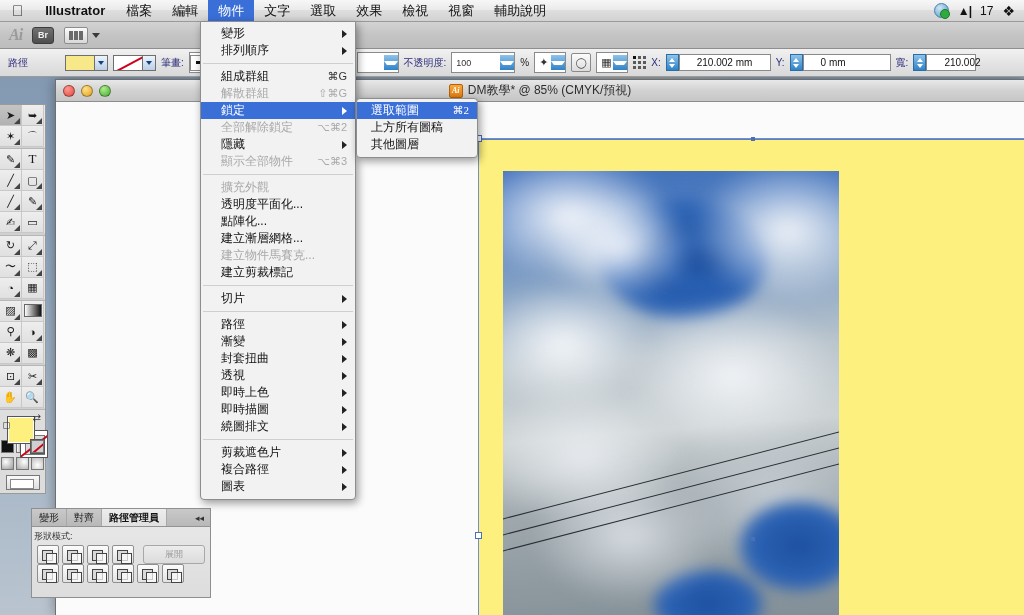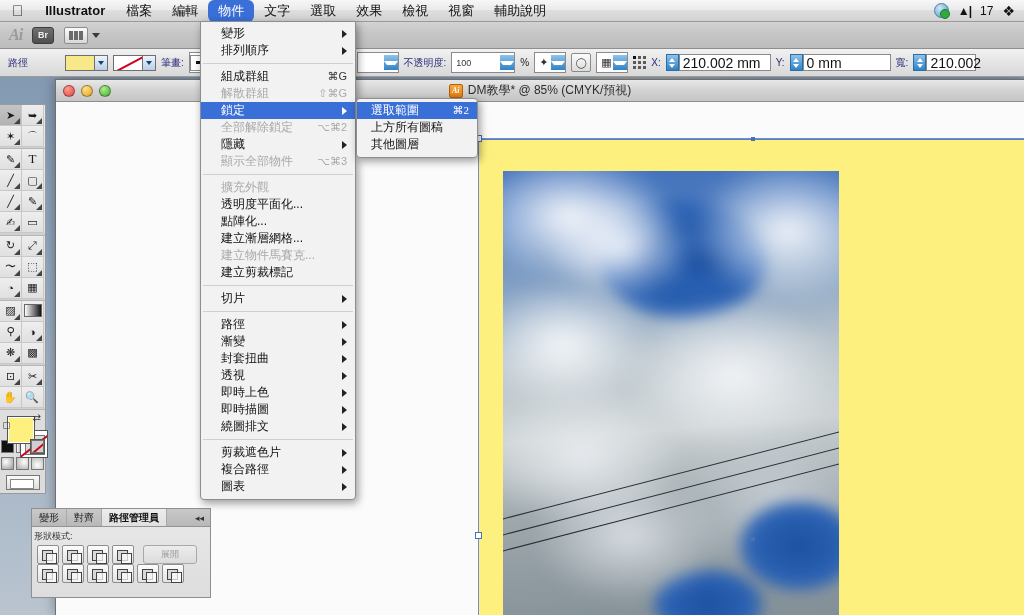--- a/index.html
+++ b/index.html
@@ -24,21 +24,21 @@
   
   #menubar {
     position:absolute; left:0; top:0; width:1024px; height:22px;
     background:linear-gradient(180deg,#f7f7f7 0%,#eaeaea 48%,#dedede 50%,#d2d2d2 100%);
     border-bottom:1px solid #9a9a9a;
     display:flex; align-items:center; z-index:40;
   }
   .mb-apple { padding:0 11px 0 12px; font-size:15px; line-height:14px; color:#2b2b2b; }
   .mb-app { font-weight:bold; font-size:13px; padding:0 11px; color:#111; }
   .mb-item { padding:0 10px; font-size:13px; color:#111; height:22px; line-height:22px; }
-  .mb-item.sel { background:#3a6fd8; color:#fff;border-radius:6px; }
+  .mb-item.sel { background:#3a6fd8; color:#fff; }
   .mb-right { margin-left:auto; display:flex; align-items:center; gap:9px; padding-right:9px; }
   .mb-clock { font-size:12px; color:#111; }
   .ico-gear {
     width:15px; height:15px; border-radius:50%;
     background:radial-gradient(circle at 35% 30%,#cfe6f5,#7fb8dc 60%,#4e8fbe);
     border:1px solid #4a7ea4; position:relative;
   }
   .ico-gear:after{ content:""; position:absolute; right:-2px; bottom:-2px; width:8px;height:8px;border-radius:50%;
     background:#2faa3e; border:1px solid #1d7a2b; }
   .ico-aibadge { font-weight:bold; font-size:12px; color:#111; letter-spacing:-1px; }
@@ -109,21 +109,21 @@
     display:flex;align-items:center;height:21px;border:1px solid #8a8a8a;background:#fff;
   }
   .sel-combo span{ padding:0 4px;font-size:9px;color:#333;white-space:nowrap; }
   .sel-btn {
     width:14px;height:15px;background:linear-gradient(180deg,#8fc3ea,#2f82c8);
     display:flex;align-items:center;justify-content:center;
   }
   .sel-btn .caret{border-top-color:#fff;border-left-width:3px;border-right-width:3px;border-top-width:4px;}
   .num-field {
     height:17px; border:1px solid #8a8a8a; background:#fff;
-    display:flex; align-items:center; font-size:14px; color:#111; padding:0 3px;
+    display:flex; align-items:center; font-size:10px; color:#111; padding:0 17px;
   }
   .stepper {
     width:13px;height:17px;background:linear-gradient(180deg,#8fc3ea,#2f82c8);
     border:1px solid #2a6ea8;display:flex;flex-direction:column;
     align-items:center;justify-content:center;gap:2px;
   }
   .stepper i{ width:0;height:0;border-left:3px solid transparent;border-right:3px solid transparent; }
   .stepper i.up{ border-bottom:4px solid #fff; }
   .stepper i.dn{ border-top:4px solid #fff; }
   .icon-btn {
@@ -254,21 +254,21 @@
     border-bottom:1px solid #939393; align-items:stretch; }
   .pf-tab{ padding:0 7px;font-size:10px;color:#222;display:flex;align-items:center;border-right:1px solid #a8a8a8; }
   .pf-tab.active{ background:linear-gradient(180deg,#ededed,#e0e0e0);color:#111;font-weight:bold; }
   .pf-collapse{ margin-left:auto;padding:0 6px;font-size:9px;color:#333;display:flex;align-items:center; }
   .pf-sec{ font-size:9px;color:#333;padding:3px 0 2px 2px; }
   .pf-row{ display:flex;gap:3px;padding-left:5px;align-items:center; }
   .pf-btn{ width:22px;height:19px;background:linear-gradient(180deg,#fcfcfc,#e2e2e2);
     border:1px solid #8e8e8e;border-radius:2px;position:relative; }
   .pf-btn:before{content:"";position:absolute;left:4px;top:4px;width:9px;height:9px;border:1.5px solid #444;background:#d9d9d9;}
   .pf-btn:after{content:"";position:absolute;left:8px;top:7px;width:9px;height:9px;border:1.5px solid #444;background:rgba(255,255,255,.7);}
-  .pf-expand{ margin-left:6px;width:54px;height:19px;background:linear-gradient(180deg,#ececec,#dcdcdc);
+  .pf-expand{ margin-left:6px;width:62px;height:19px;background:linear-gradient(180deg,#ececec,#dcdcdc);
     border:1px solid #a8a8a8;border-radius:3px;color:#9a9a9a;font-size:9px;
     display:flex;align-items:center;justify-content:center; }
 
   
   #menu {
     position:absolute; left:200px; top:21px; width:156px;
     background:#f2f2f2; border:1px solid #8d8d8d; border-radius:0 0 4px 4px;
     box-shadow:2px 3px 9px rgba(0,0,0,.4); z-index:60;
     padding:3px 0 4px 0;
   }

